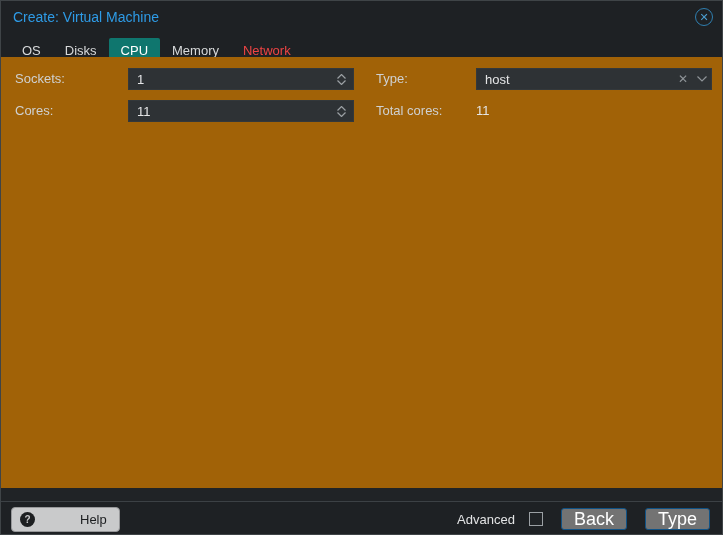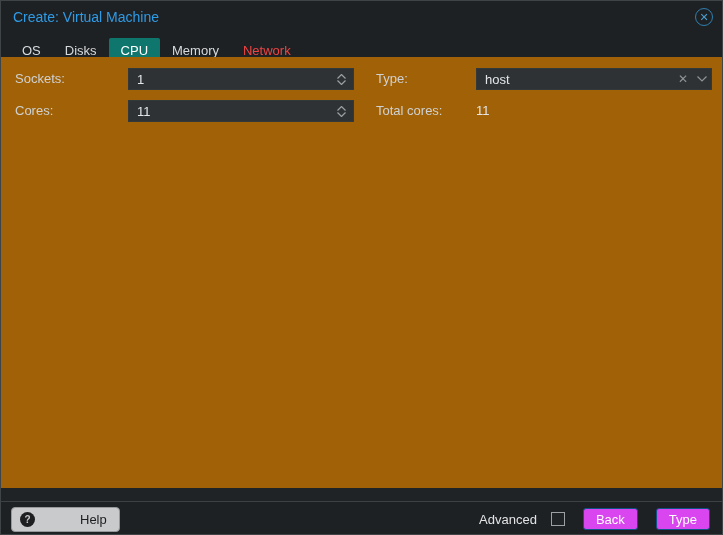--- a/index.html
+++ b/index.html
@@ -78,22 +78,22 @@
     position:absolute; right:12px; top:6px; height:22px;
     display:flex; align-items:center; gap:18px;
   }
   .adv-label { font-size:13px; color:#e2e3e4; }
   .adv-check {
     appearance:none; -webkit-appearance:none; width:14px; height:14px;
     border:1px solid #9ba0a4; background:#202326; margin-left:-4px; cursor:pointer;
   }
   .btn {
     min-width:52px; height:22px; padding:0 12px;
-    background:#d946ef; border:1px solid #0f5档a8; border:1px solid #0f5286; border-radius:3px;
-    color:#ffffff; font-size:13px; font-family:inherit; cursor:pointer;
+    background:#737373; border:1px solid #0f5档a8; border:1px solid #0f5286; border-radius:3px;
+    color:#ffffff; font-size:18px; font-family:inherit; cursor:pointer;
   }
 </style>
 </head>
 <body>
 
 <div class="hdr">
   <span class="hdr-title">Create: Virtual Machine</span>
   <span class="close-btn">✕</span>
 </div>
 

